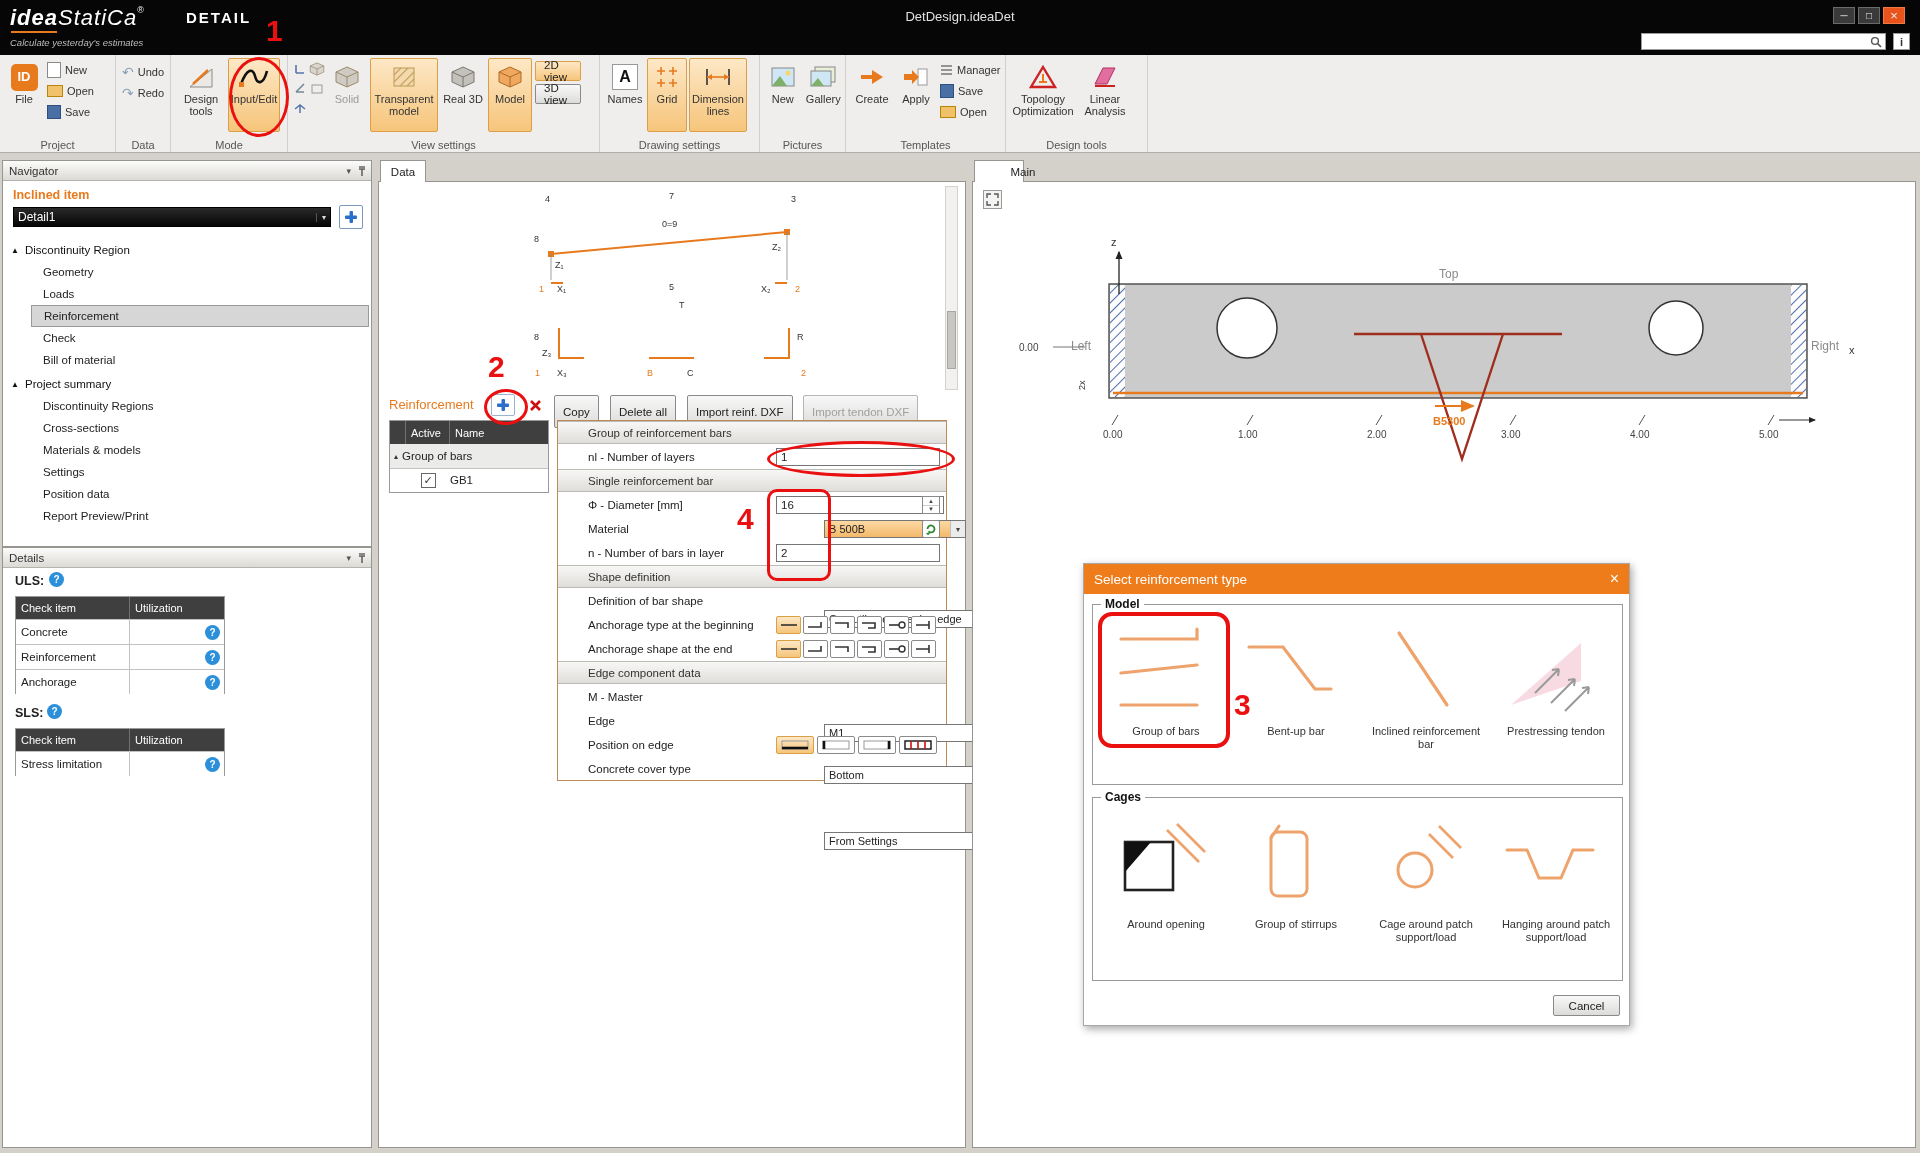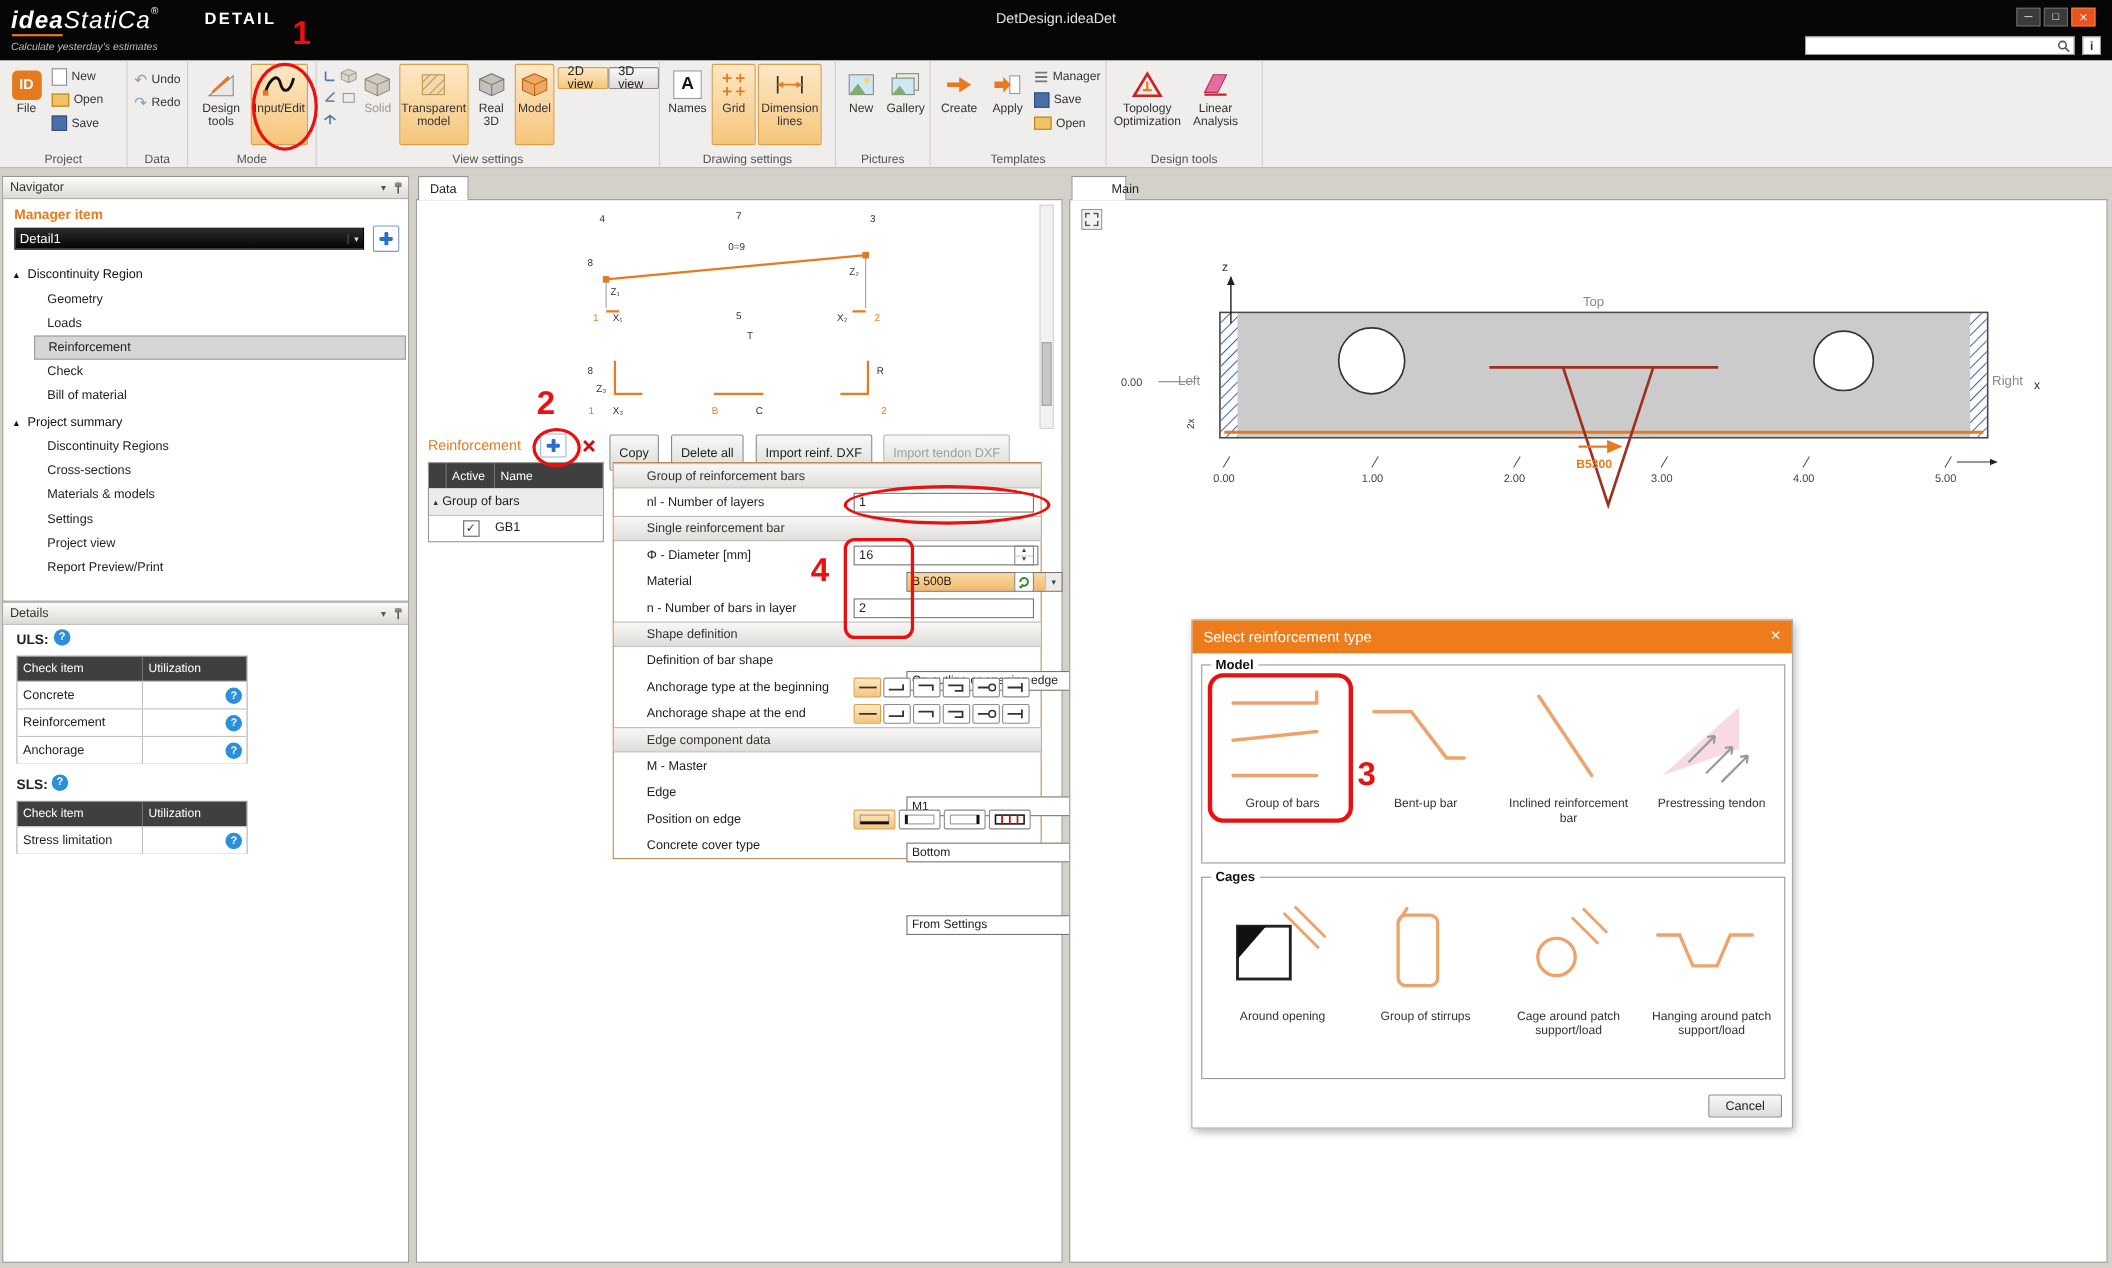--- a/index.html
+++ b/index.html
@@ -220,21 +220,21 @@
         <div class="rbig hl" style="width:44px;">
           <div class="ric">
               <svg width="26" height="24" viewBox="0 0 26 24">
                 <polygon points="13,2 24,7 24,17 13,22 2,17 2,7" fill="#f0a860" stroke="#b06a20"></polygon>
                 <polyline points="2,7 13,12 24,7" fill="none" stroke="#b06a20"></polyline>
                 <line x1="13" y1="12" x2="13" y2="22" stroke="#b06a20"></line>
               </svg>
             </div>
           <div>Model</div>
         </div>
-        <div style="display:flex;flex-direction:row;margin-top:6px;margin-left:2px;">
+        <div style="display:flex;flex-direction:column;margin-top:6px;margin-left:2px;">
           <div class="btn" style="width:46px;height:20px;margin-bottom:3px;background:linear-gradient(#fde8c6,#f6c57b);border-color:#dd9f45;">
               <span>2D view</span>
             </div>
           <div class="btn" style="width:46px;height:20px;">
               <span>3D view</span>
             </div>
         </div>
       </div>
       <div class="grp-label">View settings</div>
     </div>
@@ -367,21 +367,21 @@
       <span class="hdricons">
         <span>▾</span>
         <span>
             <svg width="10" height="12">
               <path d="M2 4 H8 M5 1 V4 M5 4 V11" stroke="#555" stroke-width="1.4" fill="none"></path>
               <rect x="2" y="1" width="6" height="3" fill="#888"></rect>
             </svg>
           </span>
       </span>
     </div>
-    <div class="abs" style="left:10px;top:27px;font-size:12.5px;font-weight:bold;color:#e87a1e;">Manager item</div>
+    <div class="abs" style="left:10px;top:27px;font-size:12.5px;font-weight:bold;color:#e87a1e;">Inclined item</div>
     <div class="abs" style="left:10px;top:46px;width:318px;height:20px;background:linear-gradient(#2a2a2a,#050505);border:1px solid #000;box-sizing:border-box;color:#fff;font-size:12px;display:flex;align-items:center;padding:0 4px;">
       <span>Detail1</span>
       <span style="margin-left:auto;font-size:8px;color:#ddd;border-left:1px solid #555;padding-left:5px;">▾</span>
     </div>
     <div class="abs" style="left:336px;top:44px;width:24px;height:24px;background:#fff;border:1px solid #7a9ac0;box-sizing:border-box;display:flex;align-items:center;justify-content:center;border-radius:2px;">
       <svg width="14" height="14">
           <rect x="5.5" y="1" width="3.5" height="12" fill="#2a6fc9" rx="1"></rect>
           <rect x="1" y="5.5" width="12" height="3.5" fill="#2a6fc9" rx="1"></rect>
         </svg>
     </div>
@@ -415,21 +415,21 @@
     <div class="trow tchild" style="top:256px;">
         <span>Cross-sections</span>
       </div>
     <div class="trow tchild" style="top:278px;">
         <span>Materials &amp; models</span>
       </div>
     <div class="trow tchild" style="top:300px;">
         <span>Settings</span>
       </div>
     <div class="trow tchild" style="top:322px;">
-        <span>Project view</span>
+        <span>Position data</span>
       </div>
     <div class="trow tchild" style="top:344px;">
         <span>Report Preview/Print</span>
       </div>
   </div>
 
   <div class="panel" style="left:2px;top:547px;width:370px;height:601px;">
     <div class="hdrbar">
       <span>Details</span>
       <span class="hdricons">

